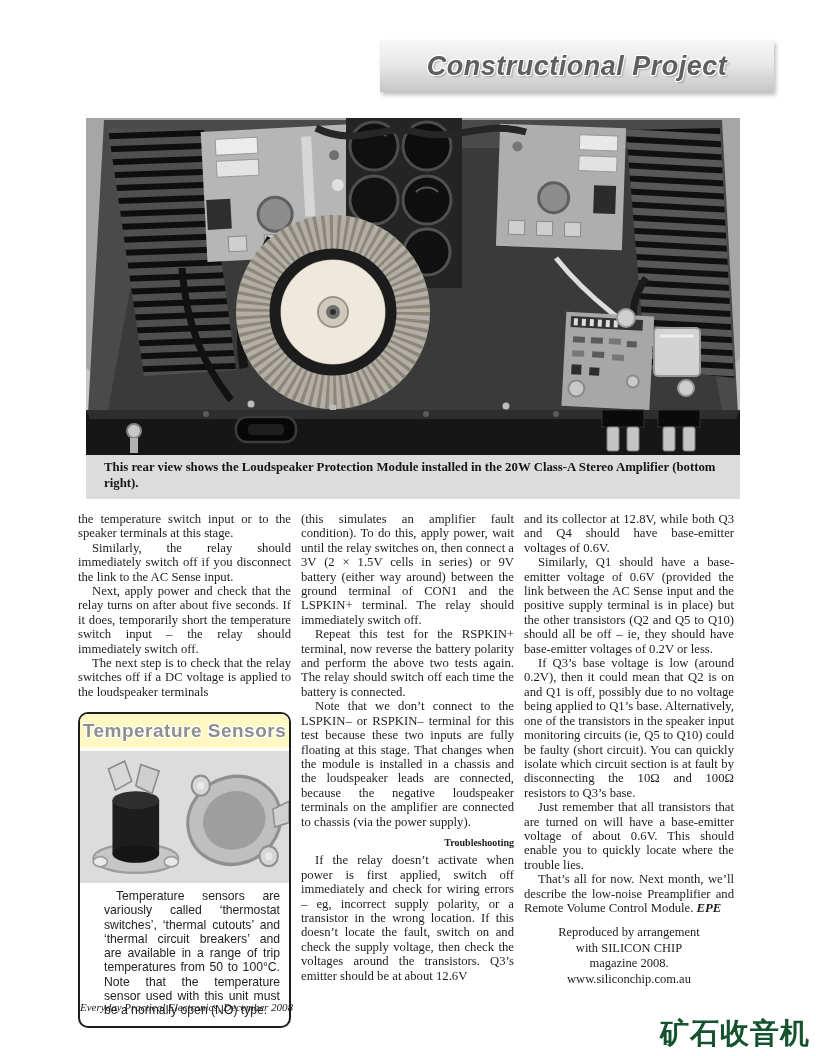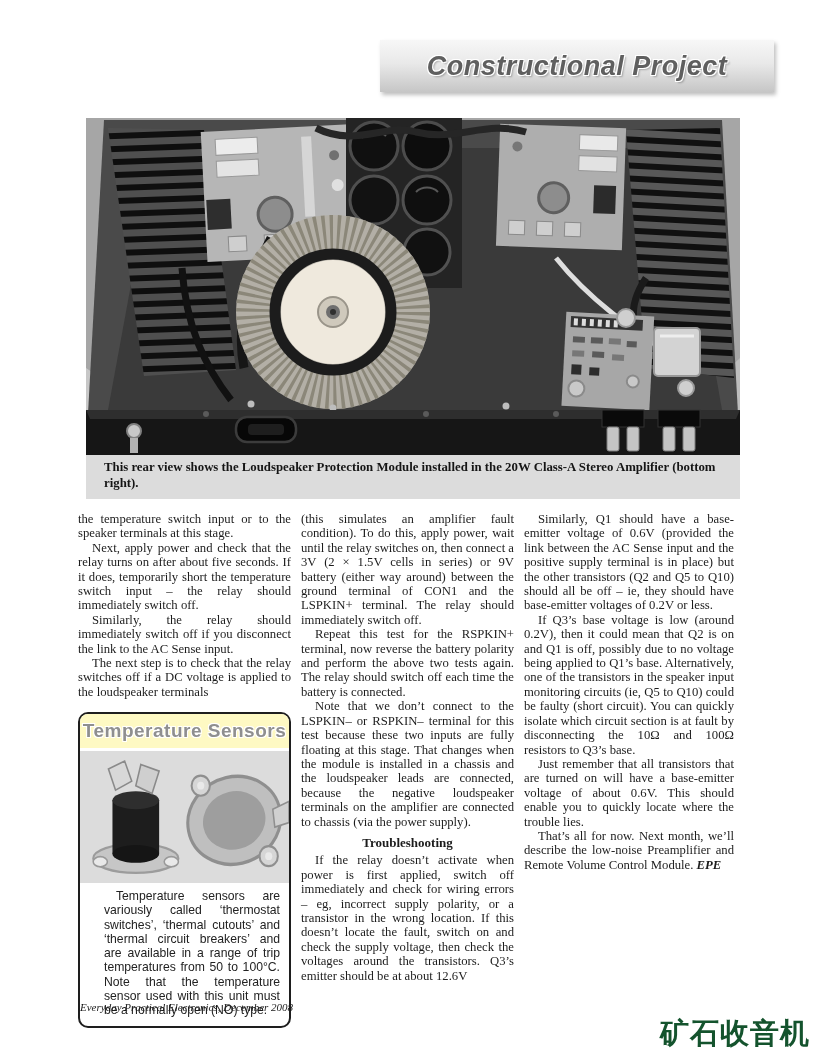--- a/index.html
+++ b/index.html
@@ -21,22 +21,22 @@
   .photo-caption{background:#dcdcdc;padding:5px 18px 8px 18px;
           font-weight:bold;font-size:12.8px;line-height:15.5px;color:#151515;}
 
   
   .col{position:absolute;top:512px;font-size:12.7px;line-height:14.4px;text-align:justify;}
   .col1{left:78px;width:213px;}
   .col2{left:301px;width:213px;}
   .col3{left:524px;width:210px;}
   .para{margin:0;font-family:Liberation Serif, serif;}
   .indent{text-indent:14px;}
-  .subhead{font-family:"Liberation Serif", serif;font-weight:bold;font-size:13px;
-           margin:7px 0 3px 0;text-align:center;}
+  .subhead{font-family:"Liberation Serif", serif;font-weight:bold;font-size:10px;
+           margin:7px 0 3px 0;text-align:right;}
   .epe{font-style:italic;font-weight:bold;}
   .credit{margin-top:10px;text-align:center;font-size:12.5px;line-height:15.5px;}
 
   
   .sensors-box{margin-top:13px;border:2.5px solid #1e1e1e;border-radius:10px;overflow:hidden;
           background:#ffffff;}
   .sensors-header{background:#fef9c3;height:34px;display:flex;align-items:center;justify-content:center;}
   .sensors-title{font-family:"Liberation Sans", sans-serif;font-weight:bold;font-size:19px;
           color:#8f8f8f;letter-spacing:0.5px;
           text-shadow:1px 1px 0 #ffffff,-1px -1px 0 #ffffff,1px -1px 0 #ffffff,-1px 1px 0 #ffffff;}
@@ -190,22 +190,22 @@
         <circle cx="120" cy="296" r="3" fill="#5a5a5a"></circle>
         <circle cx="340" cy="296" r="3" fill="#5a5a5a"></circle>
         <circle cx="470" cy="296" r="3" fill="#5a5a5a"></circle>
       </g>
     </svg>
     <div class="photo-caption">This rear view shows the Loudspeaker Protection Module installed in the 20W Class-A Stereo Amplifier (bottom right).</div>
   </div>
 
   <div class="col col1">
     <p class="para">the temperature switch input or to the speaker terminals at this stage.</p>
+    <p class="para indent">Similarly, the relay should immediately switch off if you disconnect the link to the AC Sense input.</p>
     <p class="para indent">Next, apply power and check that the relay turns on after about five seconds. If it does, temporarily short the temperature switch input – the relay should immediately switch off.</p>
-    <p class="para indent">Similarly, the relay should immediately switch off if you disconnect the link to the AC Sense input.</p>
     <p class="para indent">The next step is to check that the relay switches off if a DC voltage is applied to the loudspeaker terminals</p>
 
     <div class="sensors-box">
       <div class="sensors-header">
         <span class="sensors-title">Temperature Sensors</span>
       </div>
       <svg class="sensors-photo" viewBox="0 0 206 118" preserveAspectRatio="none" aria-hidden="true">
         <rect width="206" height="118" fill="#dcdcdc"></rect>
 
         <ellipse cx="55" cy="96" rx="42" ry="13" fill="#c6c6c6" stroke="#9c9c9c" stroke-width="2"></ellipse>
@@ -233,24 +233,31 @@
 
   <div class="col col2">
     <p class="para">(this simulates an amplifier fault condition). To do this, apply power, wait until the relay switches on, then connect a 3V (2 × 1.5V cells in series) or 9V battery (either way around) between the ground terminal of CON1 and the LSPKIN+ terminal. The relay should immediately switch off.</p>
     <p class="para indent">Repeat this test for the RSPKIN+ terminal, now reverse the battery polarity and perform the above two tests again. The relay should switch off each time the battery is connected.</p>
     <p class="para indent">Note that we don’t connect to the LSPKIN– or RSPKIN– terminal for this test because these two inputs are fully floating at this stage. That changes when the module is installed in a chassis and the loudspeaker leads are connected, because the negative loudspeaker terminals on the amplifier are connected to chassis (via the power supply).</p>
     <h3 class="subhead">Troubleshooting</h3>
     <p class="para indent">If the relay doesn’t activate when power is first applied, switch off immediately and check for wiring errors – eg, incorrect supply polarity, or a transistor in the wrong location. If this doesn’t locate the fault, switch on and check the supply voltage, then check the voltages around the transistors. Q3’s emitter should be at about 12.6V</p>
   </div>
 
   <div class="col col3">
+    <p class="para">and its collector at 12.8V, while both Q3 and Q4 should have base-emitter voltages of 0.6V.</p>
     <p class="para indent">Similarly, Q1 should have a base-emitter voltage of 0.6V (provided the link between the AC Sense input and the positive supply terminal is in place) but the other transistors (Q2 and Q5 to Q10) should all be off – ie, they should have base-emitter voltages of 0.2V or less.</p>
     <p class="para indent">If Q3’s base voltage is low (around 0.2V), then it could mean that Q2 is on and Q1 is off, possibly due to no voltage being applied to Q1’s base. Alternatively, one of the transistors in the speaker input monitoring circuits (ie, Q5 to Q10) could be faulty (short circuit). You can quickly isolate which circuit section is at fault by disconnecting the 10Ω and 100Ω resistors to Q3’s base.</p>
     <p class="para indent">Just remember that all transistors that are turned on will have a base-emitter voltage of about 0.6V. This should enable you to quickly locate where the trouble lies.</p>
     <p class="para indent"><span>That’s all for now. Next month, we’ll describe the low-noise Preamplifier and Remote Volume Control Module. </span><span class="epe">EPE</span></p>
+    <div class="credit">
+      <div>Reproduced by arrangement</div>
+      <div>with SILICON CHIP</div>
+      <div>magazine 2008.</div>
+      <div>www.siliconchip.com.au</div>
+    </div>
   </div>
 
   <div class="footer">Everyday Practical Electronics, December 2008</div>
 
   <div class="watermark">
     <div class="watermark-title">矿石收音机</div>
     <div class="watermark-url">www.crystalradio.cn</div>
   </div>
 
 </div>

